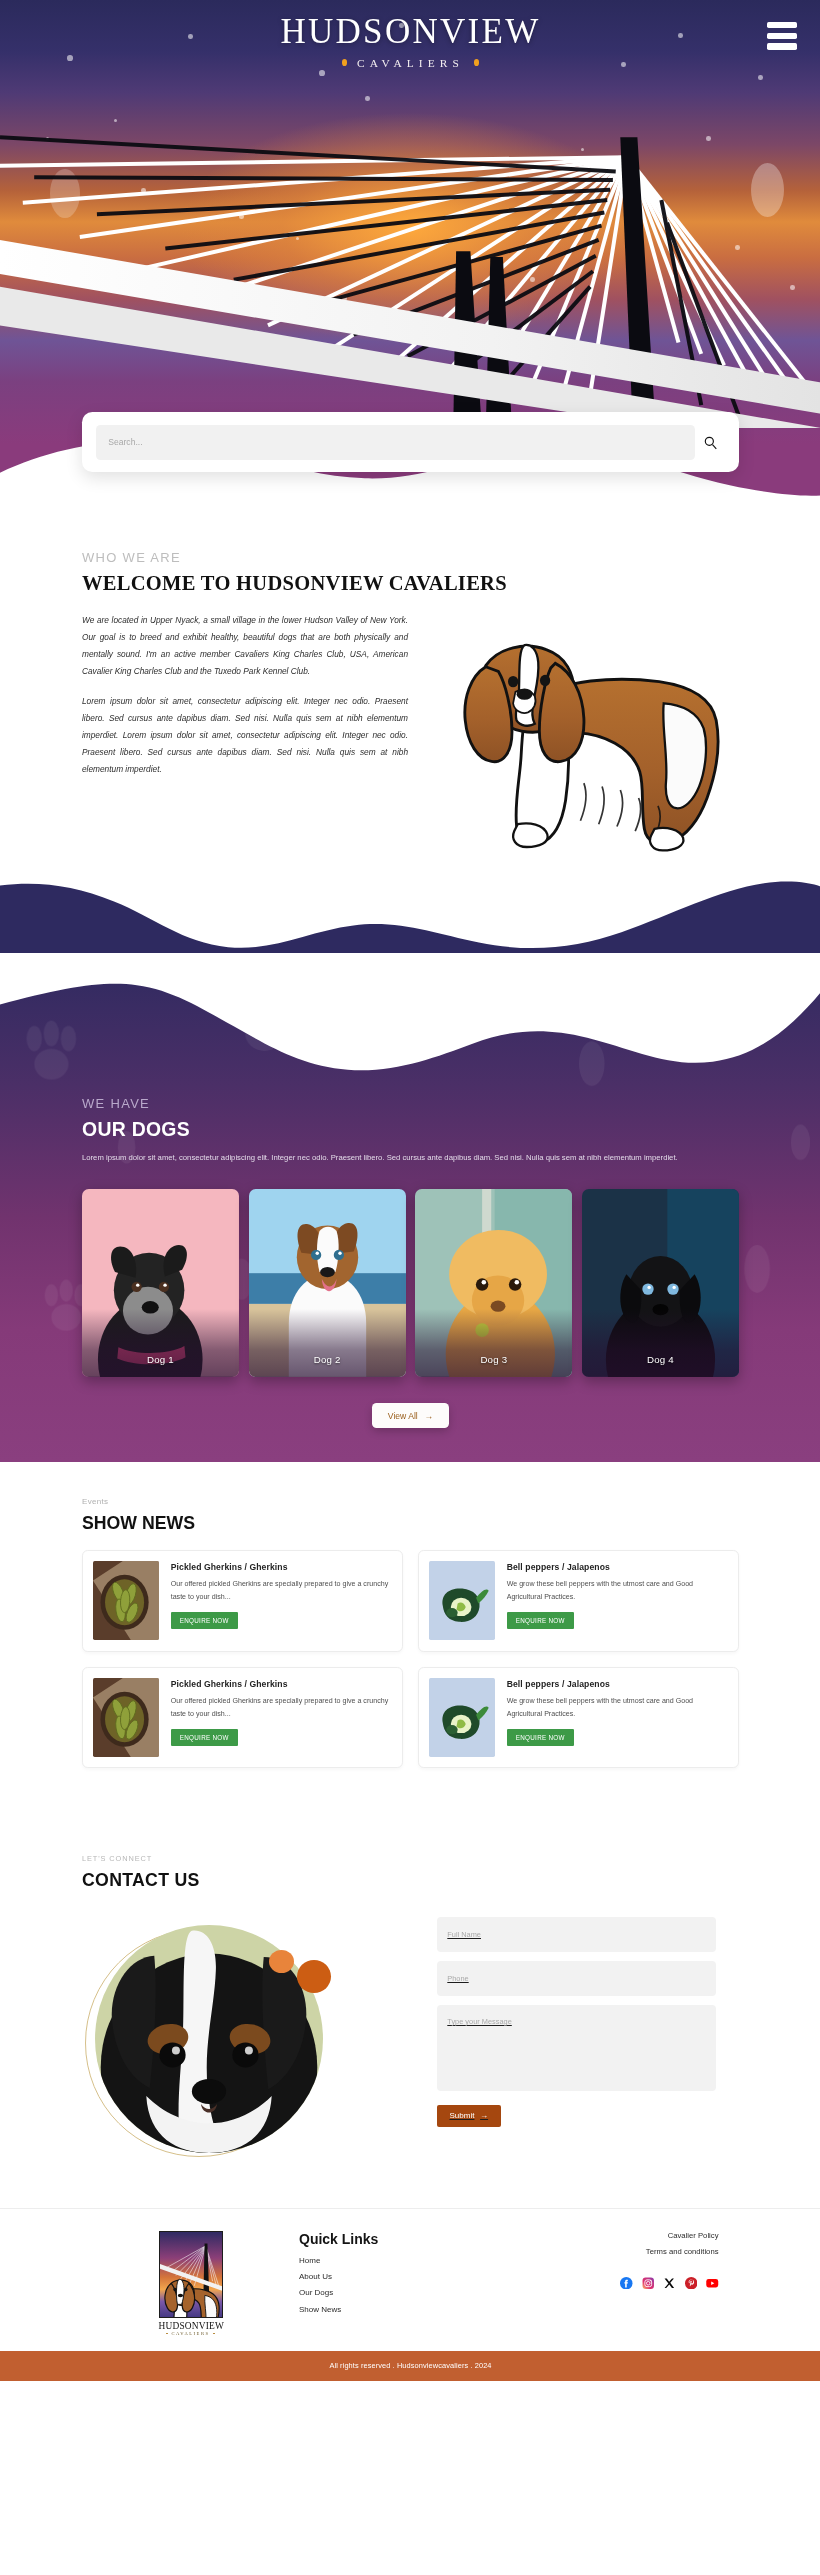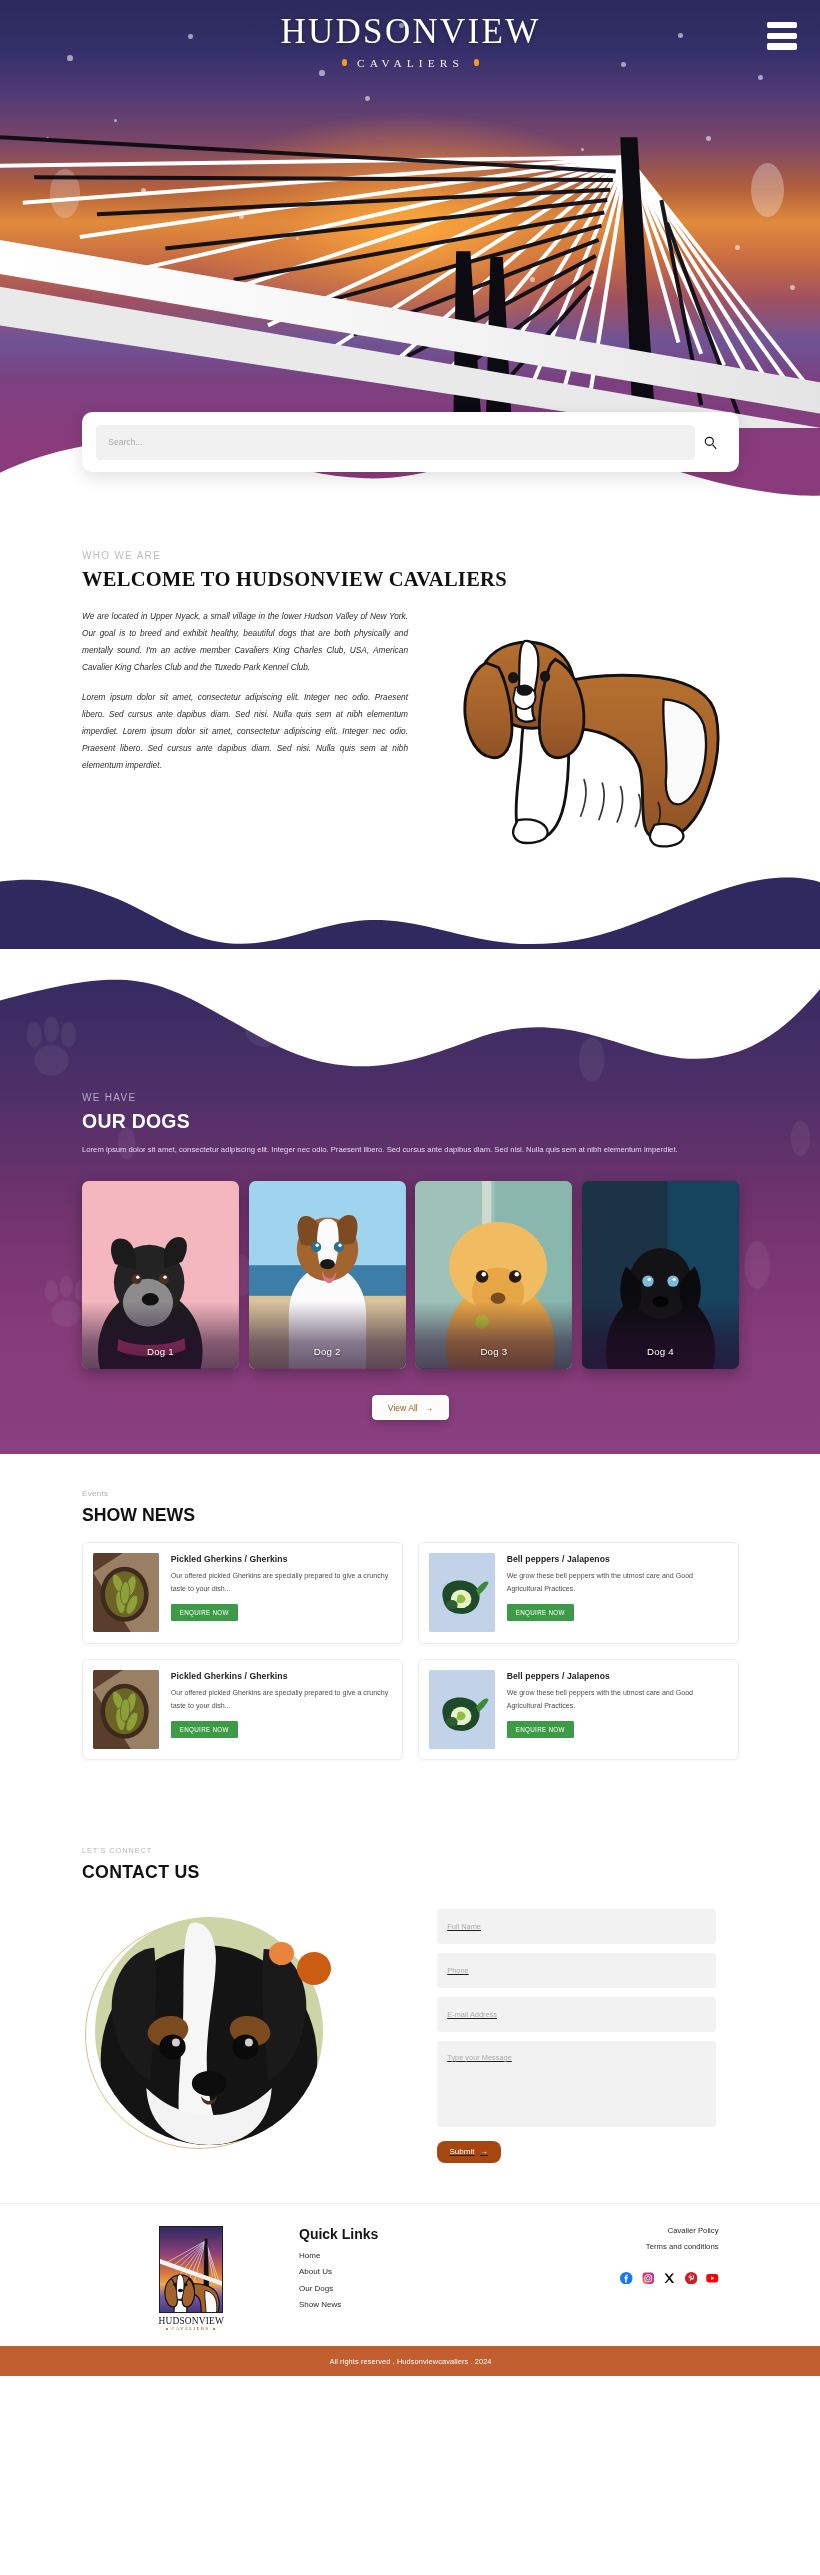--- a/index.html
+++ b/index.html
@@ -107,21 +107,21 @@
   .wave-white {
     position: absolute; left: 0; bottom: -1.1px; width: 821px; height: 91px; z-index: 5;
   }
 
   
   .welcome {
     position: relative; background: #fff; padding: 34px 0 0 0;
   }
   .wrap { width: 657px; margin: 0 auto; }
   .eyebrow {
-    font-size: 10px; letter-spacing: 1.3px; color: #bdbdbd; text-transform: uppercase;
+    font-size: 13px; letter-spacing: 1.3px; color: #bdbdbd; text-transform: uppercase;
     margin-bottom: 6.8px;
   }
   .sec-title {
     font-family: "Liberation Serif", serif;
     font-size: 20.5px; font-weight: bold; letter-spacing: 0.3px; color: #111;
     text-transform: uppercase; margin-bottom: 17px;
   }
   .welcome-row { display: flex; gap: 23px; align-items: flex-start; font-style: italic; }
   .welcome-copy { width: 348px; }
   .welcome-copy p {
@@ -212,21 +212,21 @@
   .blob-b { position: absolute; left: 215px; top: 43px; width: 34px; height: 33px; border-radius: 50%; background: #cc5d13; }
   .contact-form { width: 279px; display: flex; flex-direction: column; gap: 9px; }
   .contact-form input, .contact-form textarea {
     background: #f2f2f2; border: 0; border-radius: 4px; outline: 0;
     font-family: "Liberation Sans", sans-serif; font-size: 7.4px; color: #333;
     padding: 0 10.3px; height: 35px;
   }
   .contact-form textarea { height: 86px; padding: 11.4px 10.3px; resize: none; line-height: 1.5; }
   .contact-form input::placeholder, .contact-form textarea::placeholder { color: #a9a9a9; }
   .submit {
-    align-self: flex-start; background: #a5470f; color: #fff; border: 0; border-radius: 8px;
+    align-self: flex-start; background: #a5470f; color: #fff; border: 0; border-radius: 2px;
     padding: 6.8px 12.5px; font-size: 8px; cursor: pointer; margin-top: 4.6px;
     display: inline-flex; gap: 5.7px; align-items: center;
     font-family: "Liberation Sans", sans-serif;
   }
 
   
   .footer { border-top: 0.6px solid #ededed; background: #fff; padding: 21.7px 0 15px 0; }
   .footer-row { display: flex; align-items: flex-start; }
   .footer-logo-col { width: 217px; display: flex; justify-content: center; }
   .logo-card { width: 64px; text-align: center; }
@@ -735,21 +735,20 @@
                      C306,372 256,400 200,400 C144,400 94,372 90,300 Z" fill="#f3f3f3"></path>
           </svg>
         </div>
         <div class="blob-a"></div>
         <div class="blob-b"></div>
       </div>
 
       <form class="contact-form">
         <input type="text" placeholder="Full Name" style="">
         <input type="text" placeholder="Phone" style="">
-        <input type="text" placeholder="E-mail Address" style="">
         <textarea placeholder="Type your Message" style=""></textarea>
         <button class="submit">
           <span>Submit</span>
           <span>→</span>
         </button>
       </form>
     </div>
   </div>
 </section>
 

